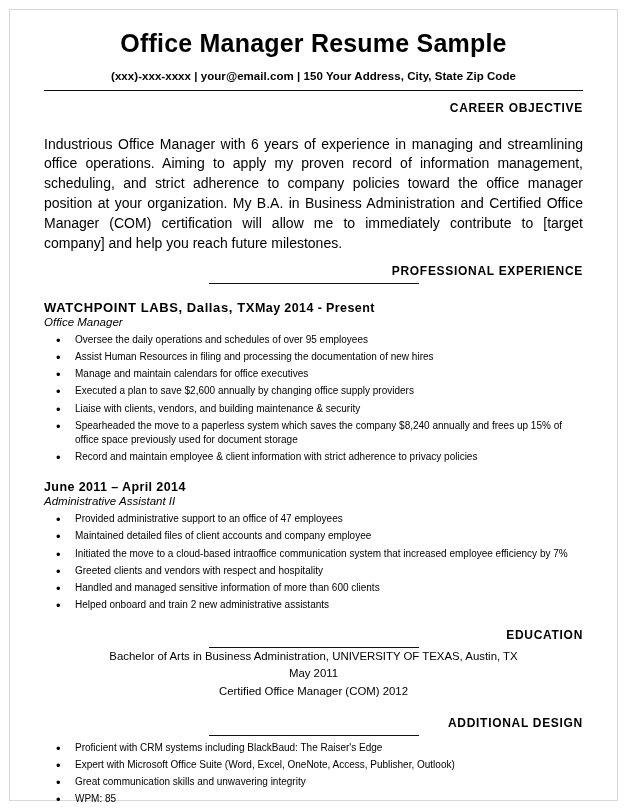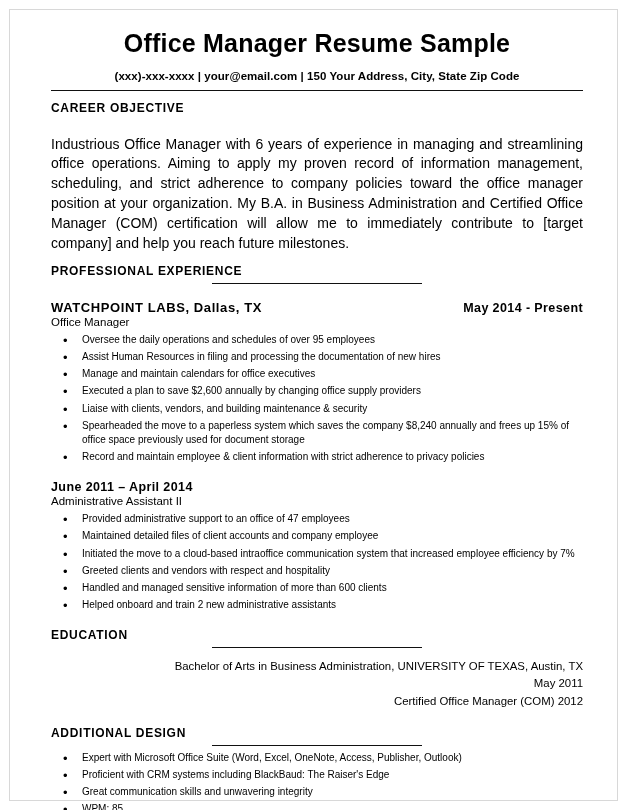--- a/index.html
+++ b/index.html
@@ -12,21 +12,20 @@
     color: #000000;
   }
   .page {
     position: relative;
     width: 627px;
     height: 810px;
     margin: 0 auto;
     background: #ffffff;
     box-sizing: border-box;
     overflow: hidden;
-    padding-left: 7px;
   }
   .page-border {
     position: absolute;
     left: 9px;
     top: 9px;
     right: 9px;
     bottom: 9px;
     border: 1px solid #d8d8d8;
     pointer-events: none;
   }
@@ -50,21 +49,21 @@
     margin-top: 12px;
     letter-spacing: 0.05px;
   }
   .rule-full {
     border: none;
     border-top: 1px solid #111;
     margin: 8px 0 0 0;
     height: 0;
   }
   .section-heading {
-    text-align: left;
+    text-align: right;
     font-size: 12px;
     font-weight: bold;
     letter-spacing: 0.7px;
     margin: 10px 0 0 0;
   }
   .rule-short {
     width: 210px;
     margin: 5px auto 0 auto;
     border: none;
     border-top: 1px solid #111;
@@ -74,36 +73,37 @@
     font-size: 14px;
     line-height: 1.42;
     text-align: justify;
     margin-top: 20px;
   }
   .job {
     margin-top: 16px;
   }
   .job-header {
     display: flex;
-    justify-content: space-between;
+    justify-content: flex-start;
     align-items: baseline;
   }
   .job-company {
     font-size: 13px;
     font-weight: bold;
     letter-spacing: 0.6px;
   }
   .job-dates {
     font-size: 12.5px;
     font-weight: bold;
     letter-spacing: 0.4px;
     white-space: nowrap;
   }
   .job-title {
     font-size: 11.5px;
+    font-style: italic;
     margin-top: 1px;
   }
   ul.bullets {
     list-style: none;
     margin: 5px 0 0 0;
     padding: 0;
   }
   ul.bullets li {
     position: relative;
     font-size: 10px;
@@ -113,22 +113,21 @@
   }
   ul.bullets li::before {
     content: "\2022";
     position: absolute;
     left: 12px;
     top: -1px;
     font-size: 13px;
     line-height: 1.42;
   }
   .education-block {
-    text-align: right;
-    margin-top: 10px;
+    text-align: center;
   }
   .education-line {
     font-size: 11.4px;
     line-height: 1.5;
   }
   .skills-list {
     margin-top: 8px;
   }
   .spacer-sm { height: 6px; }
 </style>
@@ -194,20 +193,20 @@
       <div class="education-line">May 2011</div>
       <div class="education-line">Certified Office Manager (COM) 2012</div>
     </div>
 
     <div class="spacer-sm"></div>
 
     <div class="section-heading">ADDITIONAL DESIGN</div>
     <hr class="rule-short">
 
     <ul class="bullets skills-list">
+      <li>Proficient with CRM systems including BlackBaud: The Raiser's Edge</li>
       <li>Expert with Microsoft Office Suite (Word, Excel, OneNote, Access, Publisher, Outlook)</li>
-      <li>Proficient with CRM systems including BlackBaud: The Raiser's Edge</li>
       <li>Great communication skills and unwavering integrity</li>
       <li>WPM: 85</li>
     </ul>
 
   </div>
 </div>
 
 </body></html>

